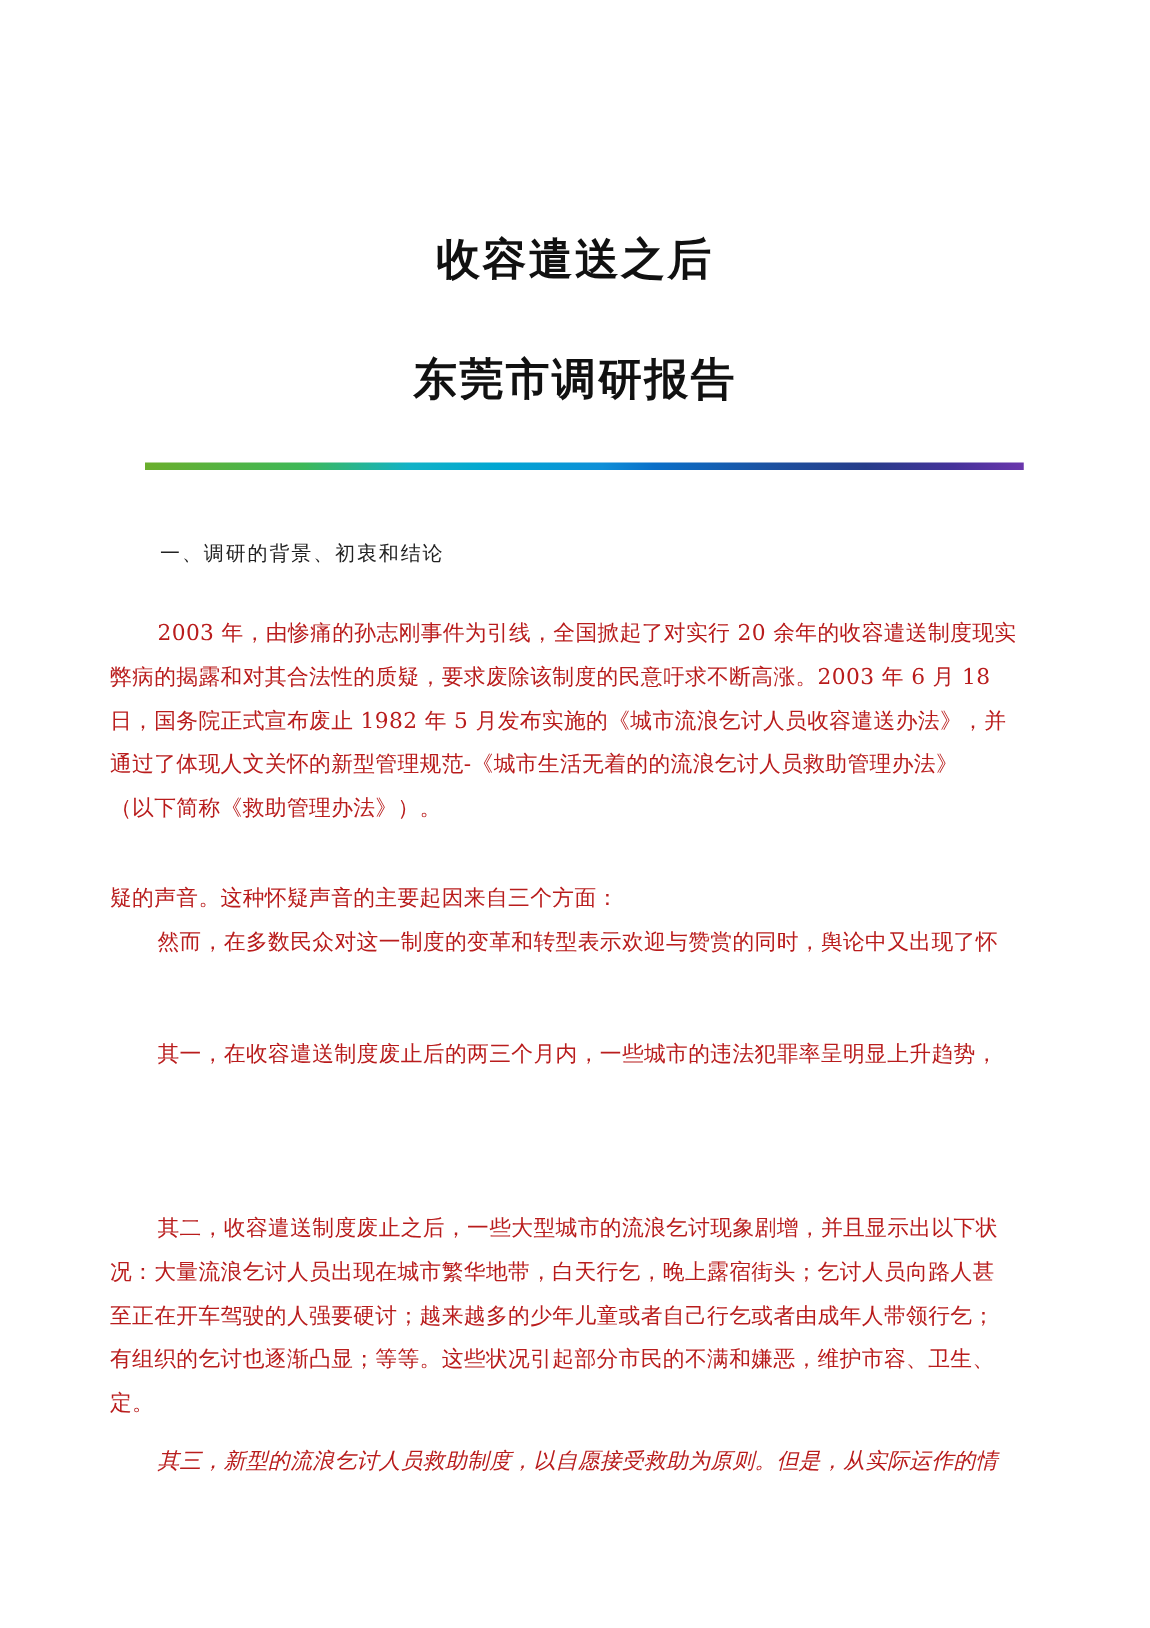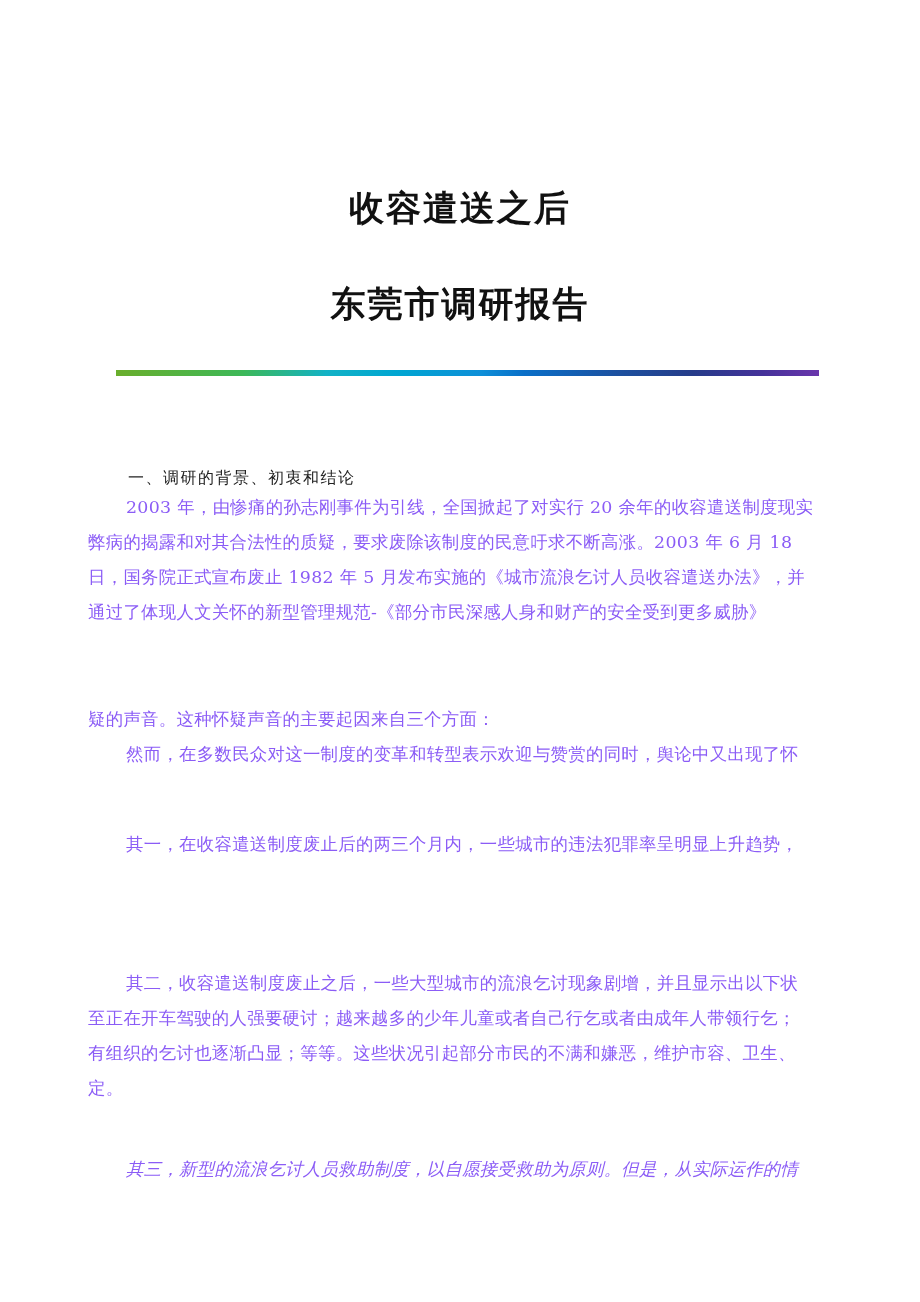--- a/index.html
+++ b/index.html
@@ -55,29 +55,28 @@
     }
     .section-heading {
       position: absolute;
       left: 128px;
       top: 431px;
       font-size: 16px;
       letter-spacing: 1.5px;
       line-height: 24px;
       color: #222222;
       white-space: nowrap;
-      margin-top: 35px;
     }
     .para {
       position: absolute;
       left: 88px;
       width: 744px;
       font-size: 17.4px;
       line-height: 35px;
-      color: #8b5cf6;
+      color: #b91c1c;
       text-align: justify;
       letter-spacing: 0.3px;
     }
     .para .line {
       display: block;
       white-space: nowrap;
       height: 35px;
     }
     .indent { padding-left: 38px; }
     .p1 { top: 490px; }
@@ -95,34 +94,36 @@
   <div class="title title-2">东莞市调研报告</div>
 
   <div class="gradient-rule"></div>
 
   <div class="section-heading">一、调研的背景、初衷和结论</div>
 
   <div class="para p1">
     <span class="line indent">2003 年，由惨痛的孙志刚事件为引线，全国掀起了对实行 20 余年的收容遣送制度现实</span>
     <span class="line">弊病的揭露和对其合法性的质疑，要求废除该制度的民意吁求不断高涨。2003 年 6 月 18</span>
     <span class="line">日，国务院正式宣布废止 1982 年 5 月发布实施的《城市流浪乞讨人员收容遣送办法》，并</span>
-    <span class="line">通过了体现人文关怀的新型管理规范-《部分市民深感人身和财产的安全受到更多威胁》</span>
+    <span class="line">通过了体现人文关怀的新型管理规范-《城市生活无着的的流浪乞讨人员救助管理办法》</span>
+    <span class="line">（以下简称《救助管理办法》）。</span>
   </div>
 
   <div class="para p2">
     <span class="line">疑的声音。这种怀疑声音的主要起因来自三个方面：</span>
     <span class="line indent">然而，在多数民众对这一制度的变革和转型表示欢迎与赞赏的同时，舆论中又出现了怀</span>
   </div>
 
   <div class="para p3">
     <span class="line indent">其一，在收容遣送制度废止后的两三个月内，一些城市的违法犯罪率呈明显上升趋势，</span>
   </div>
 
   <div class="para p4">
     <span class="line indent">其二，收容遣送制度废止之后，一些大型城市的流浪乞讨现象剧增，并且显示出以下状</span>
+    <span class="line">况：大量流浪乞讨人员出现在城市繁华地带，白天行乞，晚上露宿街头；乞讨人员向路人甚</span>
     <span class="line">至正在开车驾驶的人强要硬讨；越来越多的少年儿童或者自己行乞或者由成年人带领行乞；</span>
     <span class="line">有组织的乞讨也逐渐凸显；等等。这些状况引起部分市民的不满和嫌恶，维护市容、卫生、</span>
     <span class="line">定。</span>
   </div>
 
   <div class="para p5">
     <span class="line indent">其三，新型的流浪乞讨人员救助制度，以自愿接受救助为原则。但是，从实际运作的情</span>
   </div>
 
 </div>

